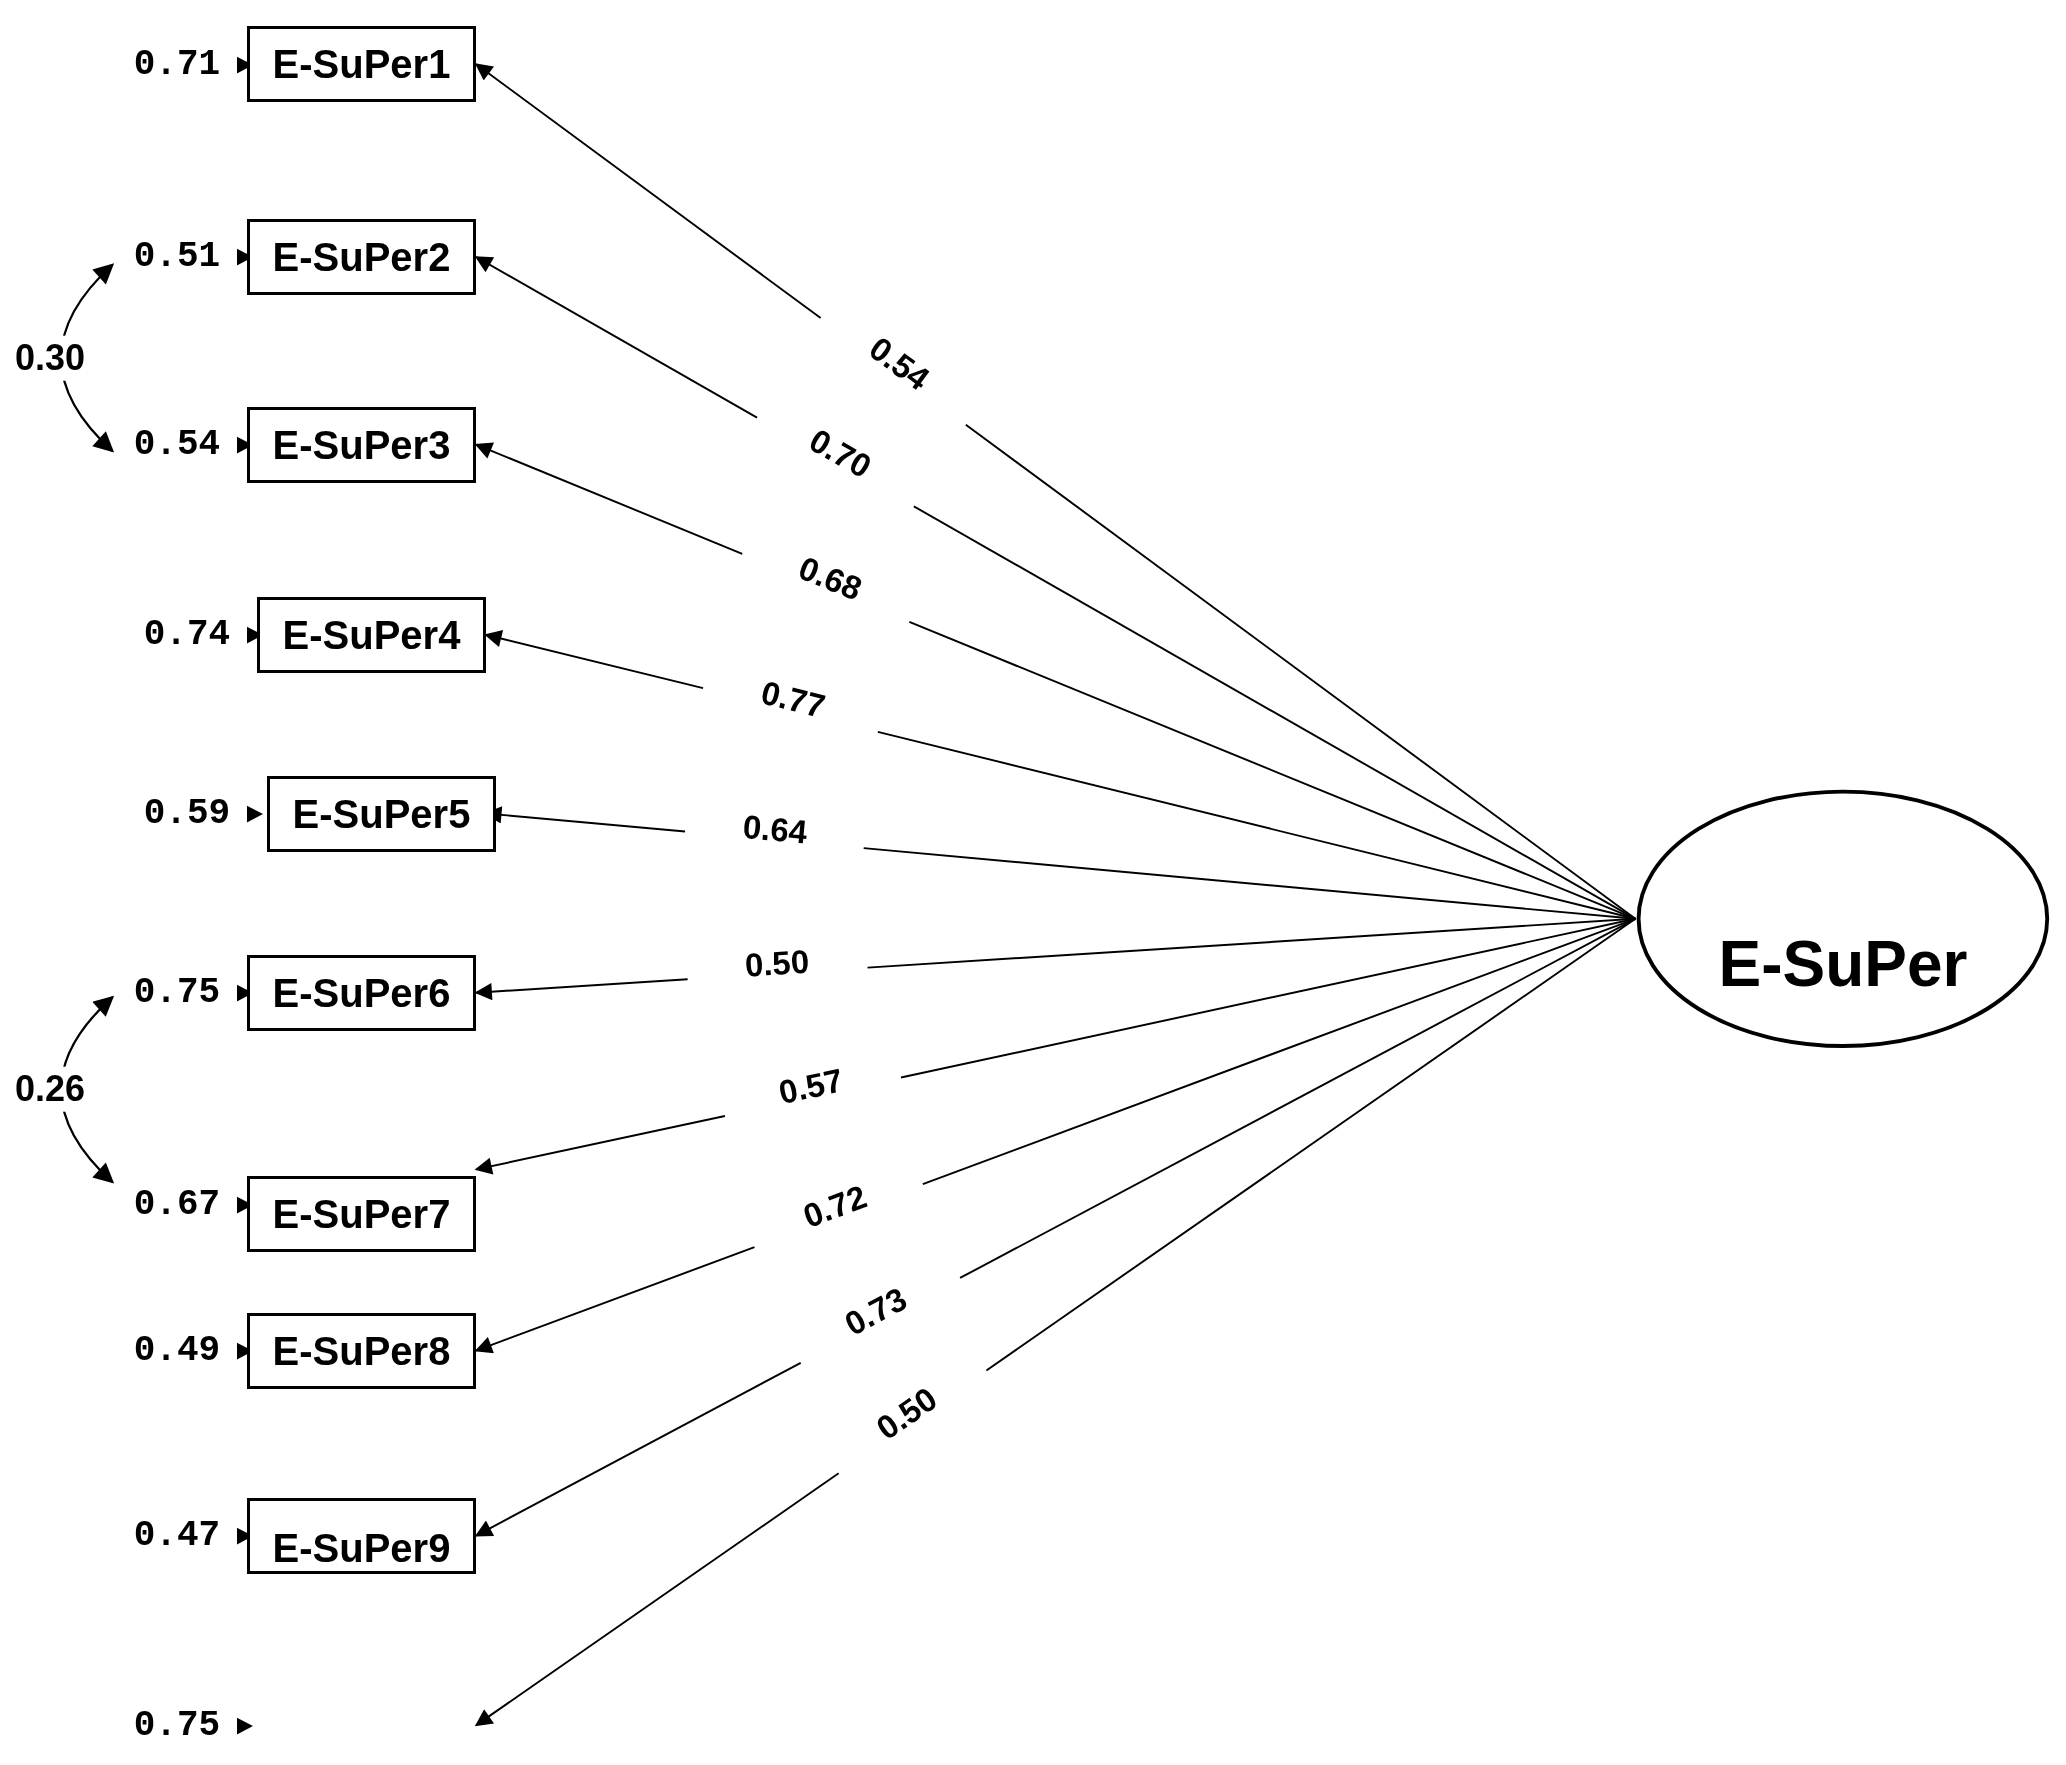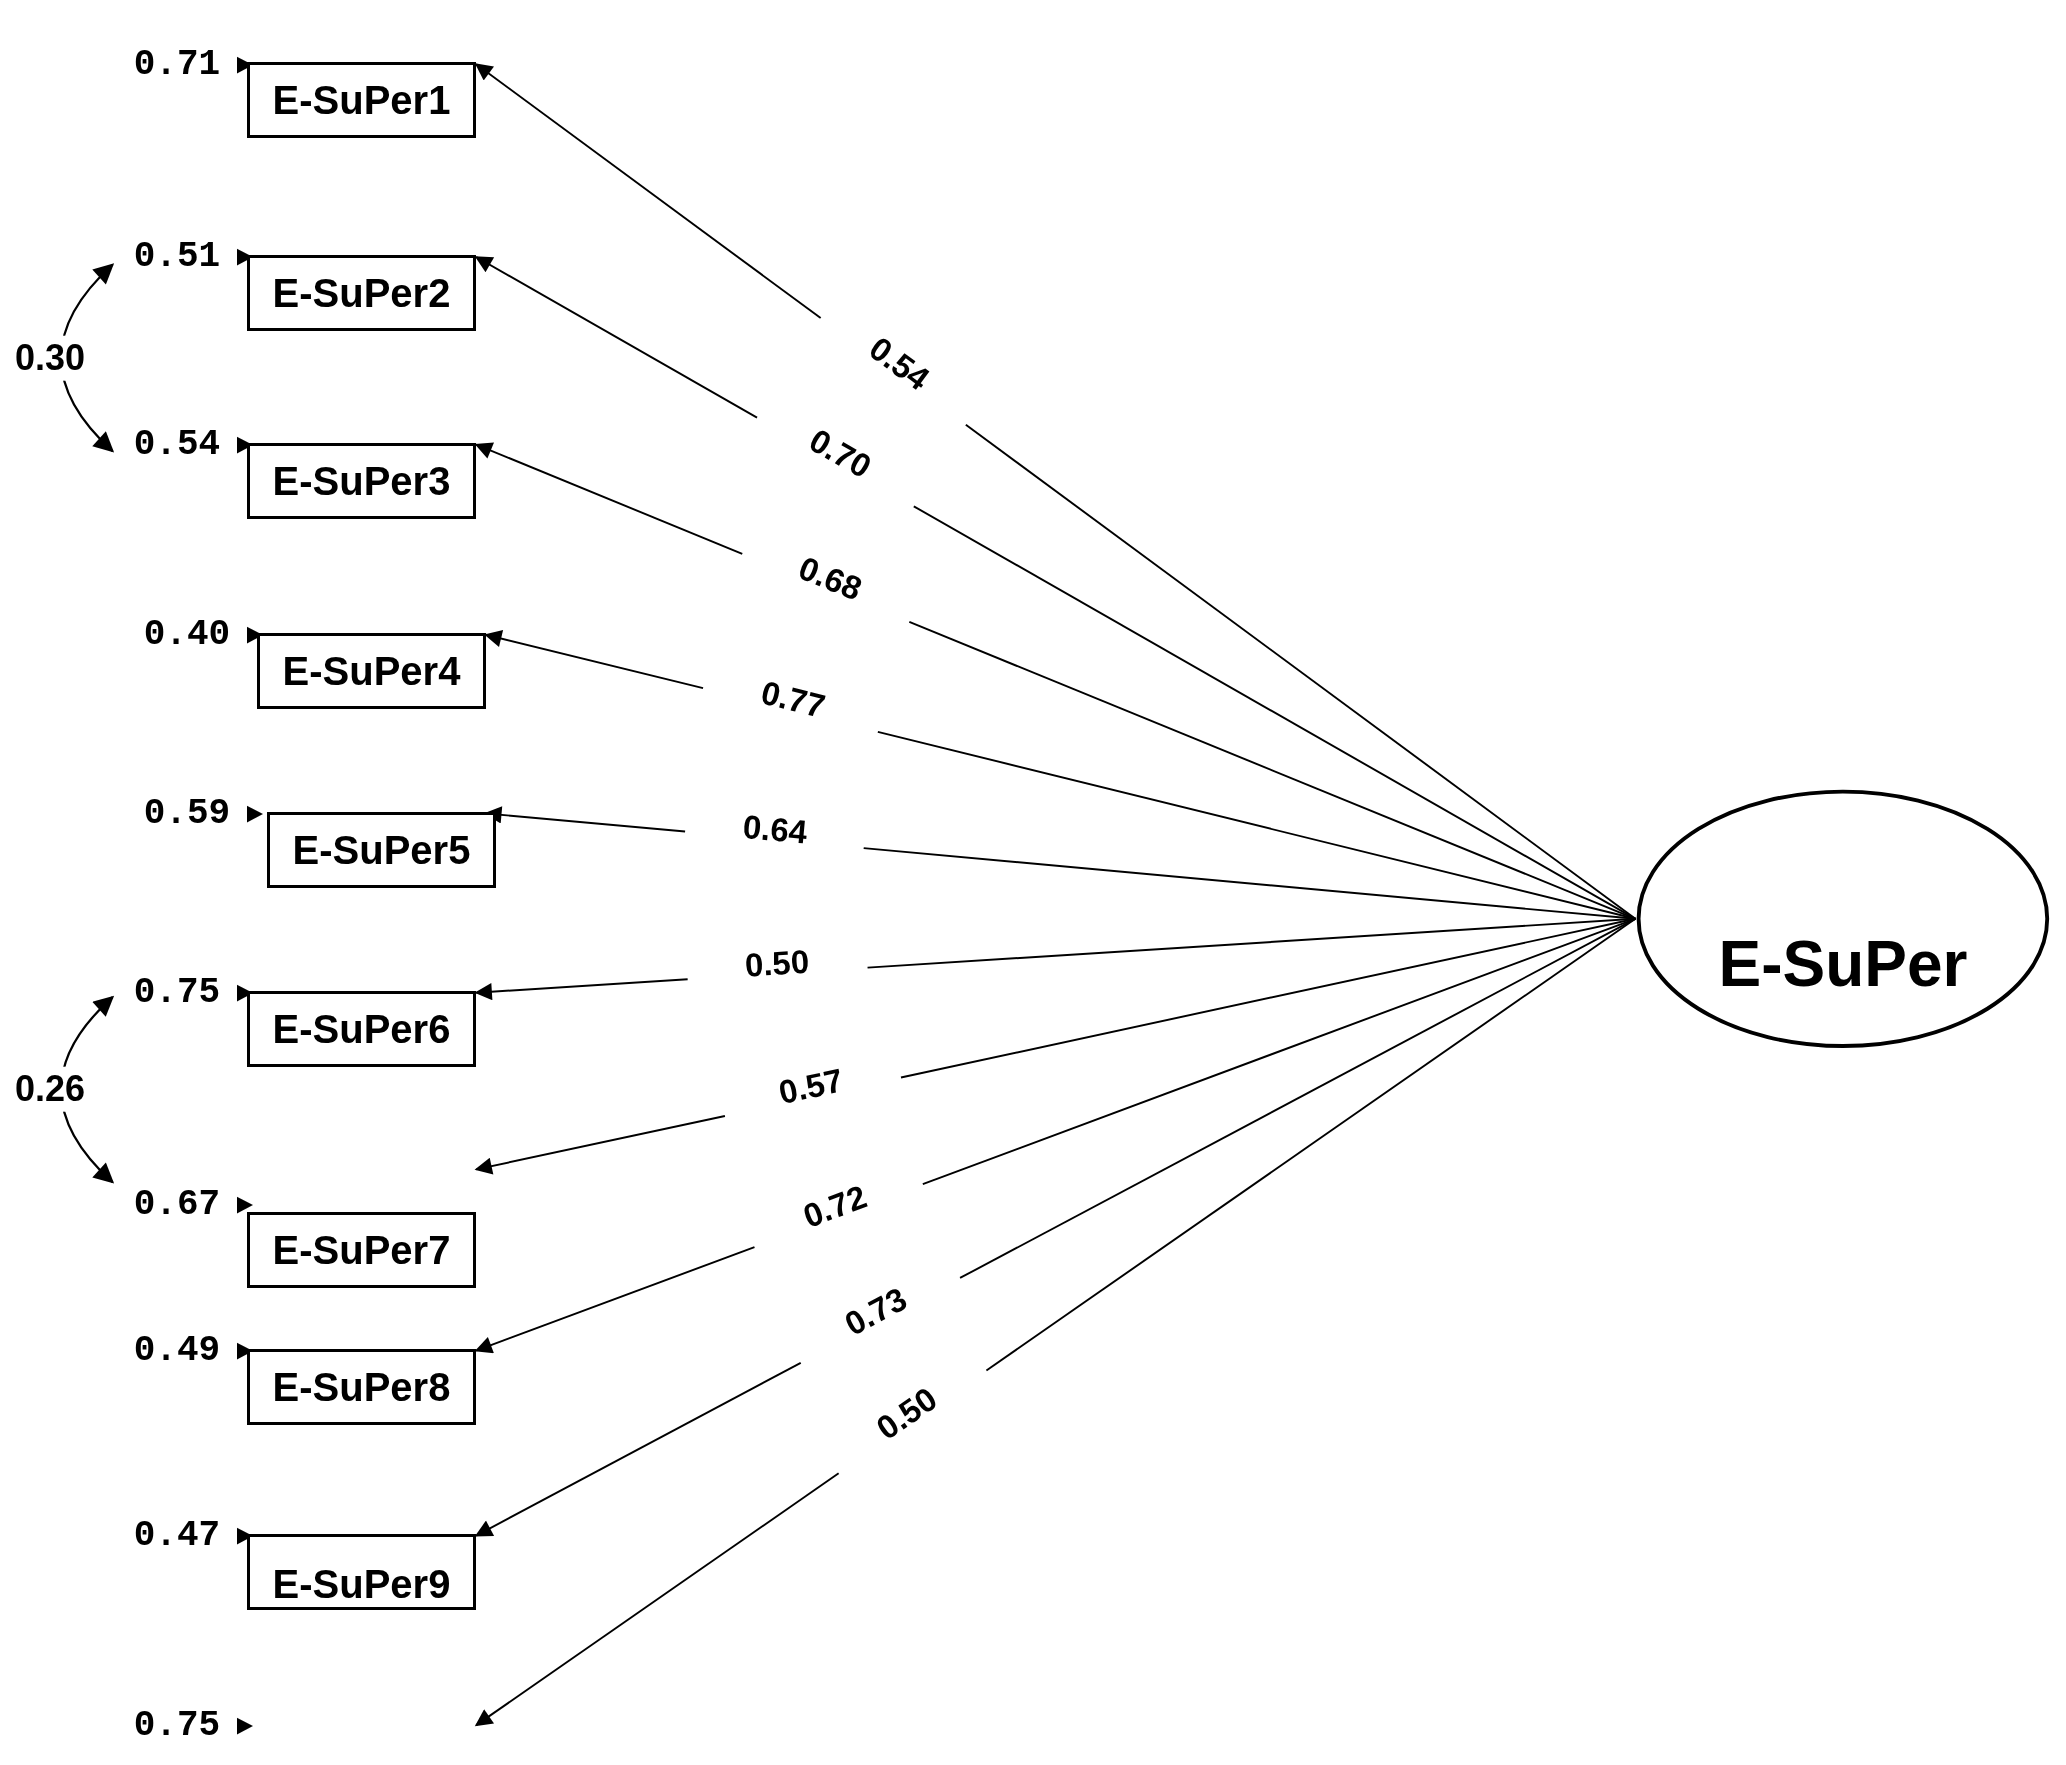--- a/index.html
+++ b/index.html
@@ -12,21 +12,21 @@
     color:#000;
   }
   .links { position:absolute; left:0; top:0; width:2066px; height:1765px; }
   .box {
     position:absolute;
     width:229px; height:76px;
     border:3.2px solid #000;
     box-sizing:border-box;
     background:#fff;
     display:flex; align-items:center; justify-content:center;
-    font-size:40px; font-weight:bold; letter-spacing:0px;margin-top:36px;
+    font-size:40px; font-weight:bold; letter-spacing:0px;
   }
   .err {
     position:absolute;
     width:174px; height:41px;
     display:flex; align-items:center; justify-content:flex-end;
     gap:16px;
     font-size:36px; font-weight:bold;font-family:Liberation Mono, monospace;
   }
   .err .tri { font-size:28px; line-height:1; transform:translateY(1.3px); }
   .load {
@@ -117,21 +117,21 @@
     </div>
   <div class="err" style="left:79px; top:236px;">
       <span>0.51</span>
       <span class="tri">►</span>
     </div>
   <div class="err" style="left:79px; top:424px;">
       <span>0.54</span>
       <span class="tri">►</span>
     </div>
   <div class="err" style="left:89px; top:614px;">
-      <span>0.40</span>
+      <span>0.74</span>
       <span class="tri">►</span>
     </div>
   <div class="err" style="left:89px; top:793px;">
       <span>0.59</span>
       <span class="tri">►</span>
     </div>
   <div class="err" style="left:79px; top:972px;">
       <span>0.75</span>
       <span class="tri">►</span>
     </div>

